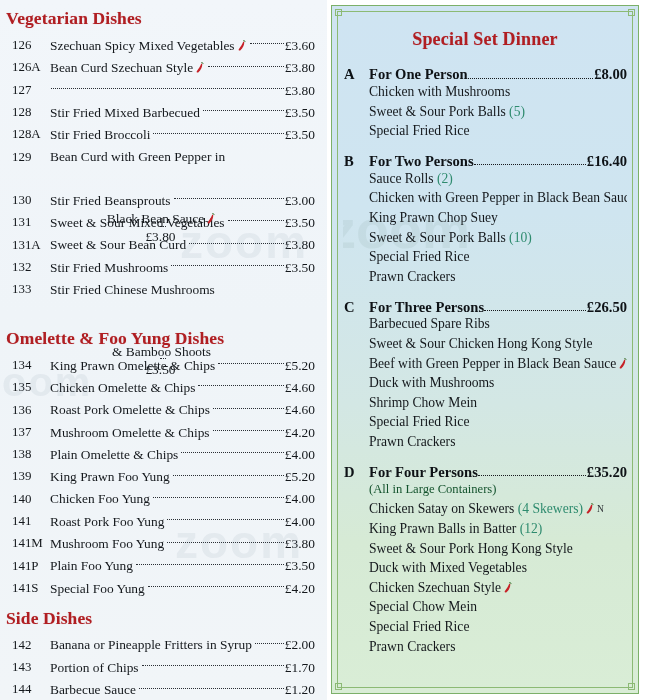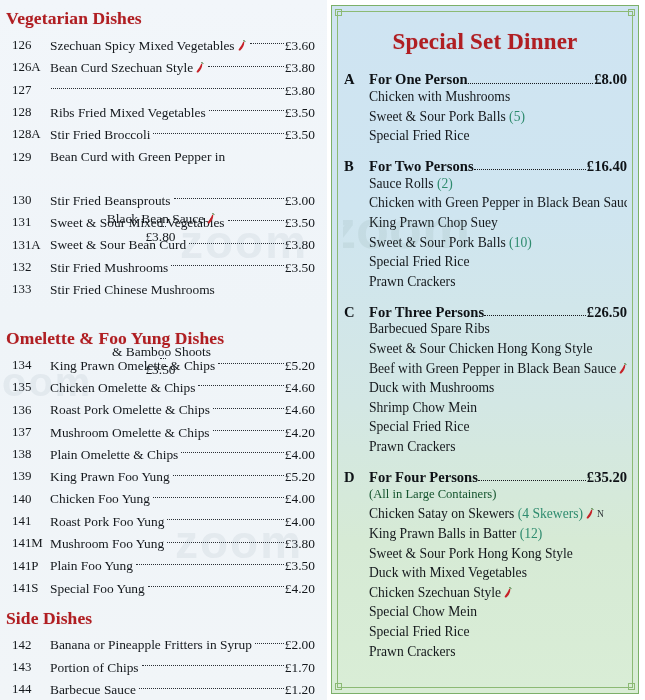--- a/index.html
+++ b/index.html
@@ -102,21 +102,21 @@
   .corn.bl .sq { left:0; bottom:0; }
   .corn.br { right:10px; bottom:10px; }
   .corn.br .sq { right:0; bottom:0; }
 
   .right-inner {
     position:absolute; left:16px; top:18px; right:18px; bottom:18px;
     overflow:hidden;
   }
   .set-title {
     text-align:center; color:#b01e22; font-weight:bold;
-    font-size:23px; letter-spacing:.2px;
+    font-size:18px; letter-spacing:.2px;
     padding-top:11px; padding-bottom:4px;
     text-shadow: 0 0 1px rgba(176,30,34,.25);
   }
   .set-block { margin-top:7px; }
   .set-header {
     display:flex; align-items:flex-end;
     font-weight:bold; font-size:14.6px; color:#0e1216;
     line-height:1; height:21px;
   }
   .set-letter { width:26px; flex:0 0 26px; padding-left:1px; }
@@ -168,21 +168,21 @@
           <span class="dots"></span>
           <span class="price">£3.80</span>
         </div>
         <div class="row">
           <span class="code">127</span>
           <span class="dots"></span>
           <span class="price">£3.80</span>
         </div>
         <div class="row">
           <span class="code">128</span>
-          <span class="nm"><span>Ribs Fried Mixed Vegetables</span></span>
+          <span class="nm"><span>Stir Fried Mixed Barbecued</span></span>
           <span class="dots"></span>
           <span class="price">£3.50</span>
         </div>
         <div class="row">
           <span class="code">128A</span>
           <span class="nm"><span>Stir Fried Broccoli</span></span>
           <span class="dots"></span>
           <span class="price">£3.50</span>
         </div>
         <div class="row nodots">

